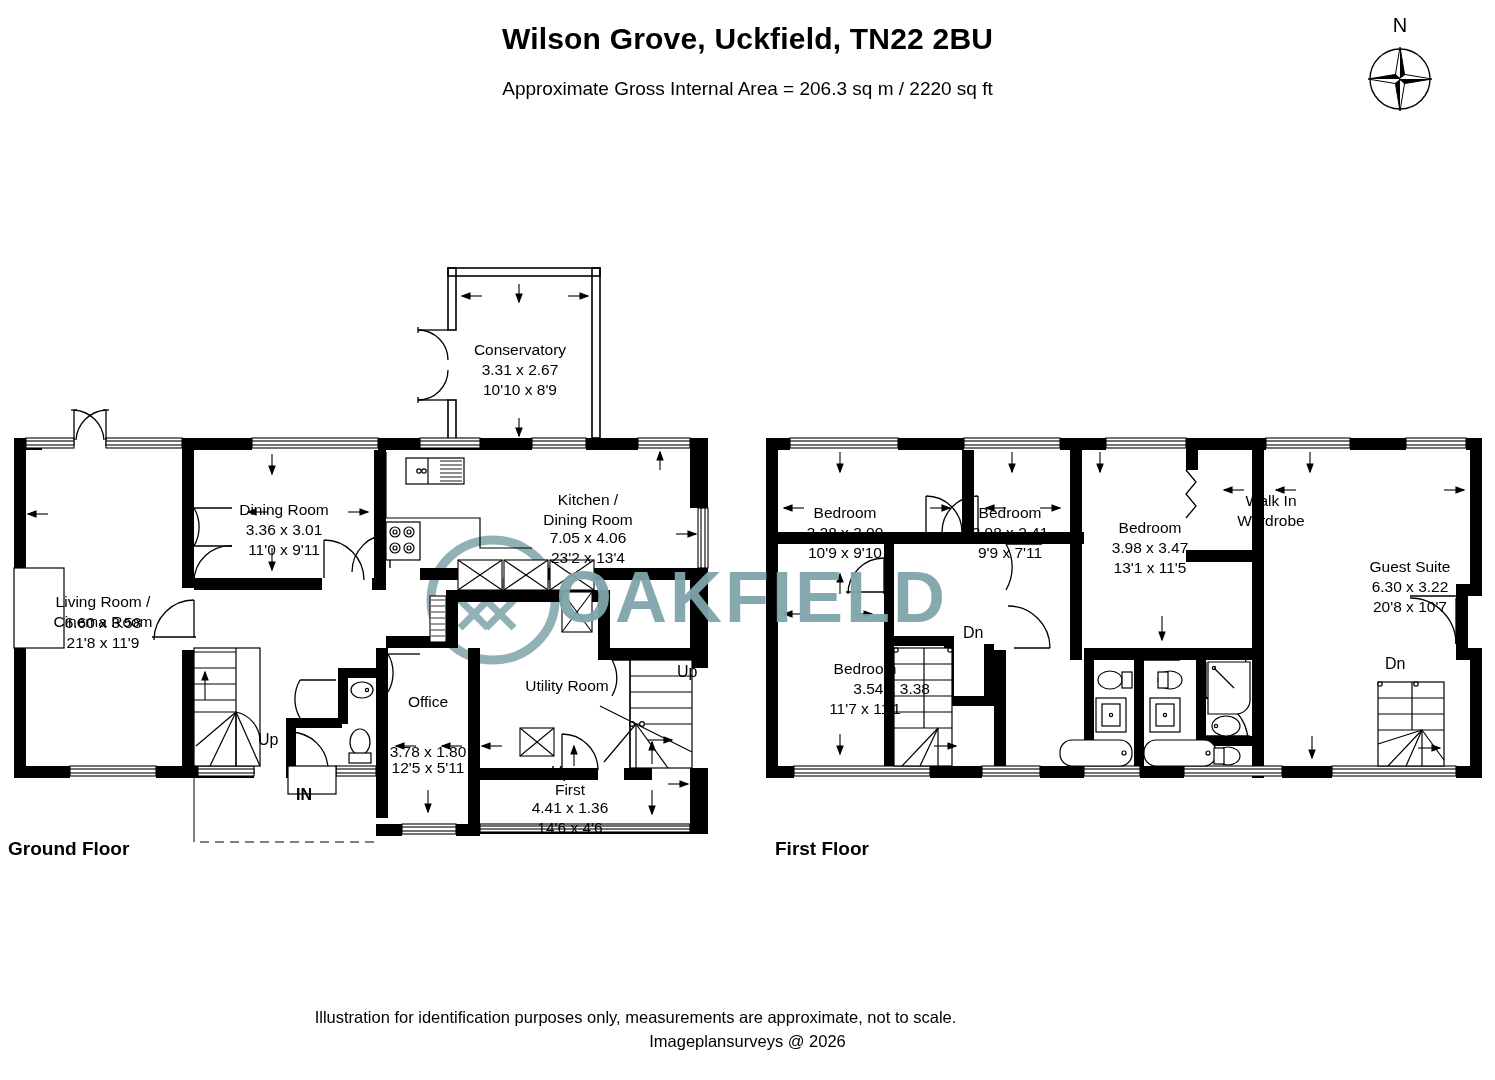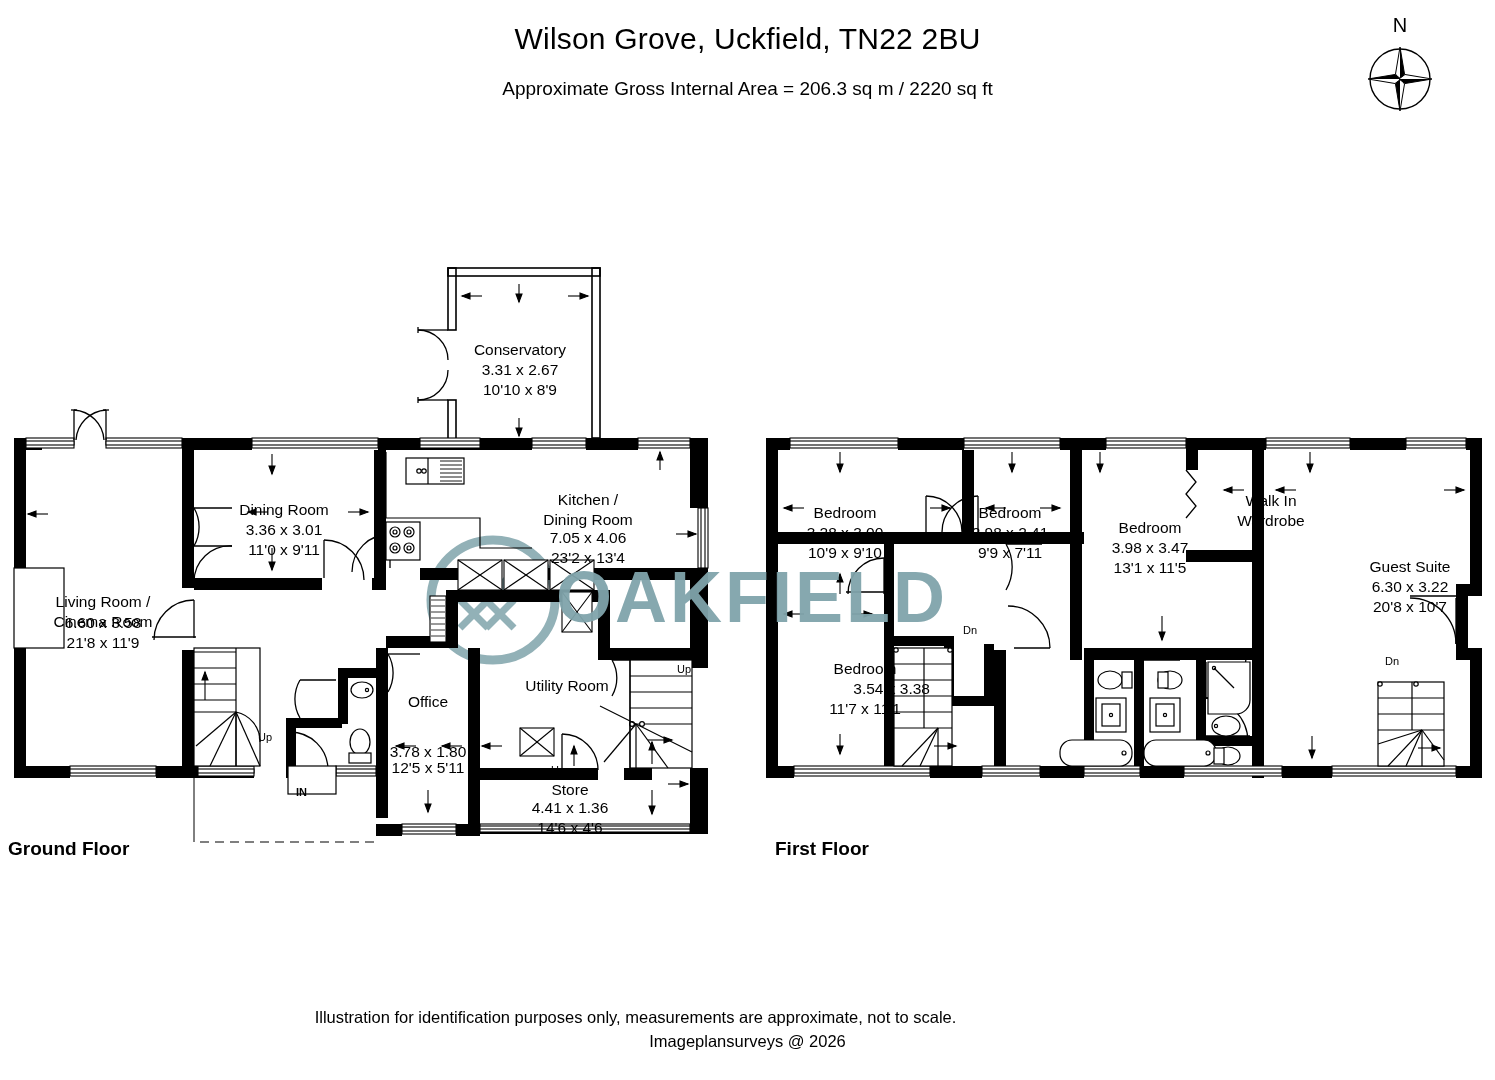--- a/index.html
+++ b/index.html
@@ -21,21 +21,21 @@
     left: 0; top: 0;
     width: 1495px;
     height: 1080px;
   }
   .title {
     position: absolute;
     left: 0; top: 22px;
     width: 1495px;
     text-align: center;
     font-size: 30px;
-    font-weight: normal;
+    font-weight: bold;
     letter-spacing: 0.2px;
   }
   .subtitle {
     position: absolute;
     left: 0; top: 78px;
     width: 1495px;
     text-align: center;
     font-size: 19px;
     font-weight: normal;
   }
@@ -87,21 +87,21 @@
   .roomlabel {
     position: absolute;
     text-align: center;
     font-size: 15.5px;
     line-height: 1.28;
     white-space: pre-line;
     color: #000;
   }
   .smalllabel {
     position: absolute;
-    font-size: 11px;
+    font-size: 16px;
     color: #000;
   }
   .wm {
     position: absolute;
     color: #80a4ab;
     opacity: 0.95;
   }
   #wm-text {
     left: 556px;
     top: 556px;
@@ -710,21 +710,21 @@
 Dining Room</div>
   <div class="roomlabel" style="left:506px; top:528px; width:164px;">7.05 x 4.06</div>
   <div class="roomlabel" style="left:506px; top:548px; width:164px;">23'2 x 13'4</div>
 
   <div class="roomlabel" style="left:490px; top:676px; width:154px;">Utility Room</div>
 
   <div class="roomlabel" style="left:370px; top:692px; width:116px;">Office</div>
   <div class="roomlabel" style="left:370px; top:706px; width:116px;margin-top:36px;">3.78 x 1.80</div>
   <div class="roomlabel" style="left:370px; top:758px; width:116px;">12'5 x 5'11</div>
 
-  <div class="roomlabel" style="left:512px; top:780px; width:116px;">Store</div>
+  <div class="roomlabel" style="left:512px; top:780px; width:116px;">First</div>
   <div class="roomlabel" style="left:496px; top:798px; width:148px;">4.41 x 1.36</div>
   <div class="roomlabel" style="left:496px; top:818px; width:148px;">14'6 x 4'6</div>
 
   <div class="smalllabel" style="left:258px; top:731px;">Up</div>
   <div class="smalllabel" style="left:677px; top:663px;">Up</div>
   <div class="smalllabel" style="left:551px; top:764px;">Up</div>
   <div class="smalllabel" style="left:296px; top:786px; font-weight:bold;">IN</div>
 
   <div class="roomlabel" style="left:780px; top:503px; width:130px;">Bedroom</div>
   <div class="roomlabel" style="left:780px; top:523px; width:130px;">3.28 x 3.00</div>

